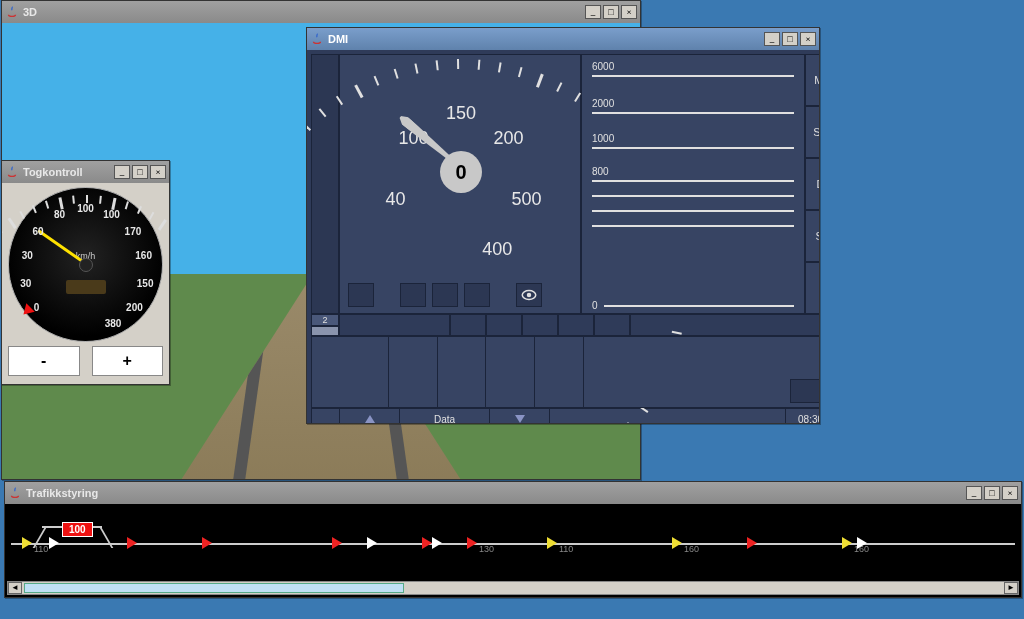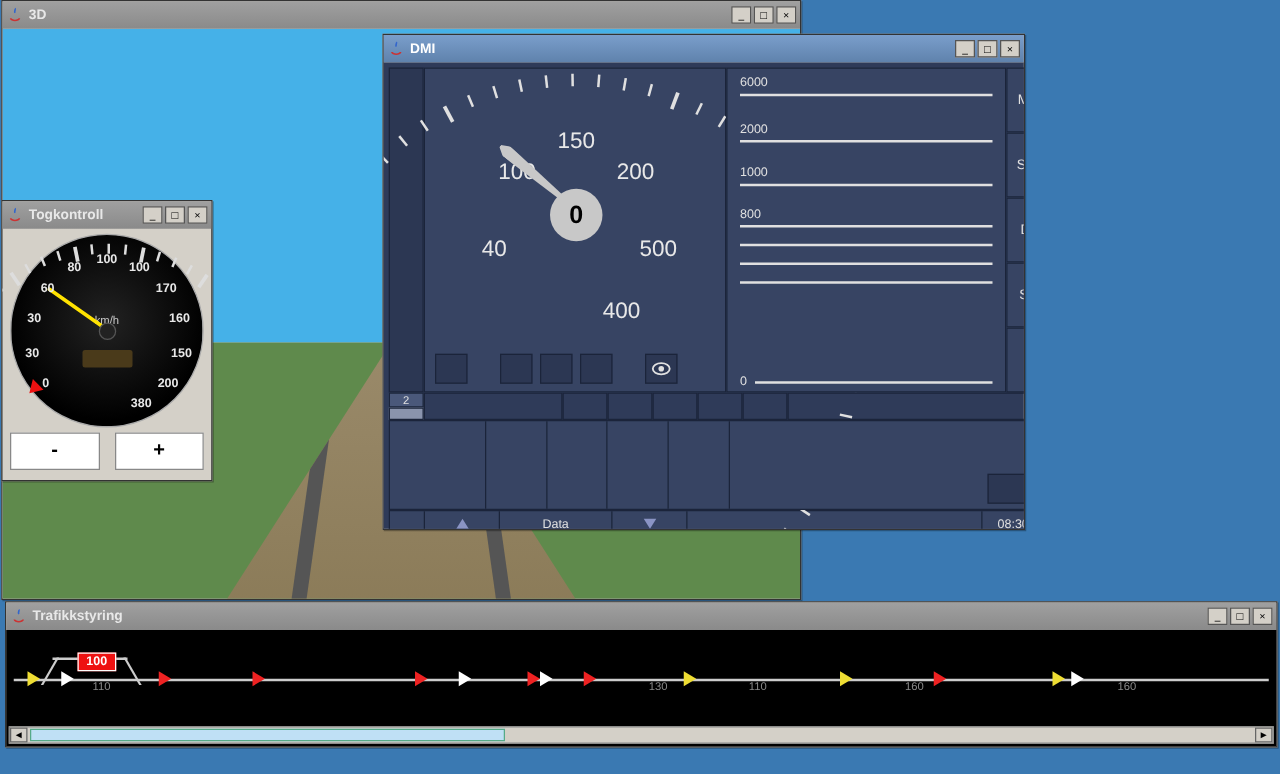--- a/index.html
+++ b/index.html
@@ -69,21 +69,21 @@
 
   
   #wtraf { left:4px; top:481px; width:1018px; height:117px; }
   #wtraf .client{ background:#000; }
   .track-area { position:absolute; left:2px; right:2px; top:2px; bottom:18px; background:#000; }
   .track-line { position:absolute; left:4px; right:4px; top:50%; height:2px; background:#ccc; }
   .sig { position:absolute; top:50%; width:0;height:0; border-top:6px solid transparent; border-bottom:6px solid transparent; transform:translateY(-50%);}
   .sig.r{ border-left:10px solid #e22;}
   .sig.y{ border-left:10px solid #ed3;}
   .sig.w{ border-left:10px solid #fff;}
-  .lbl { position:absolute; top:52%; font-size:9px; color:#888;margin-left:40px; }
+  .lbl { position:absolute; top:52%; font-size:9px; color:#888; }
   .train-box { position:absolute; top:22%; background:#e11; border:1px solid #fff; color:#fff; font-size:10px; padding:1px 6px; font-weight:bold;}
   .hscroll { position:absolute; left:2px; right:2px; bottom:2px; height:14px; background:#d4d0c8; border:1px solid #888; display:flex; align-items:center;}
   .hscroll .sbtn{ width:14px; height:12px; background:#d4d0c8; border:1px solid #666; font-size:8px; text-align:center; line-height:10px; cursor:pointer;}
   .hscroll .thumb{ margin-left:2px; width:380px; height:10px; background:#bfe0f5; border:1px solid #5a8; }
   .tog-tick { position:absolute; left:50%; top:50%; width:2px; height:8px; background:#ddd; transform-origin: 0 70px; }
 </style>
 </head>
 <body>
 
 <div class="window" id="w3d">

